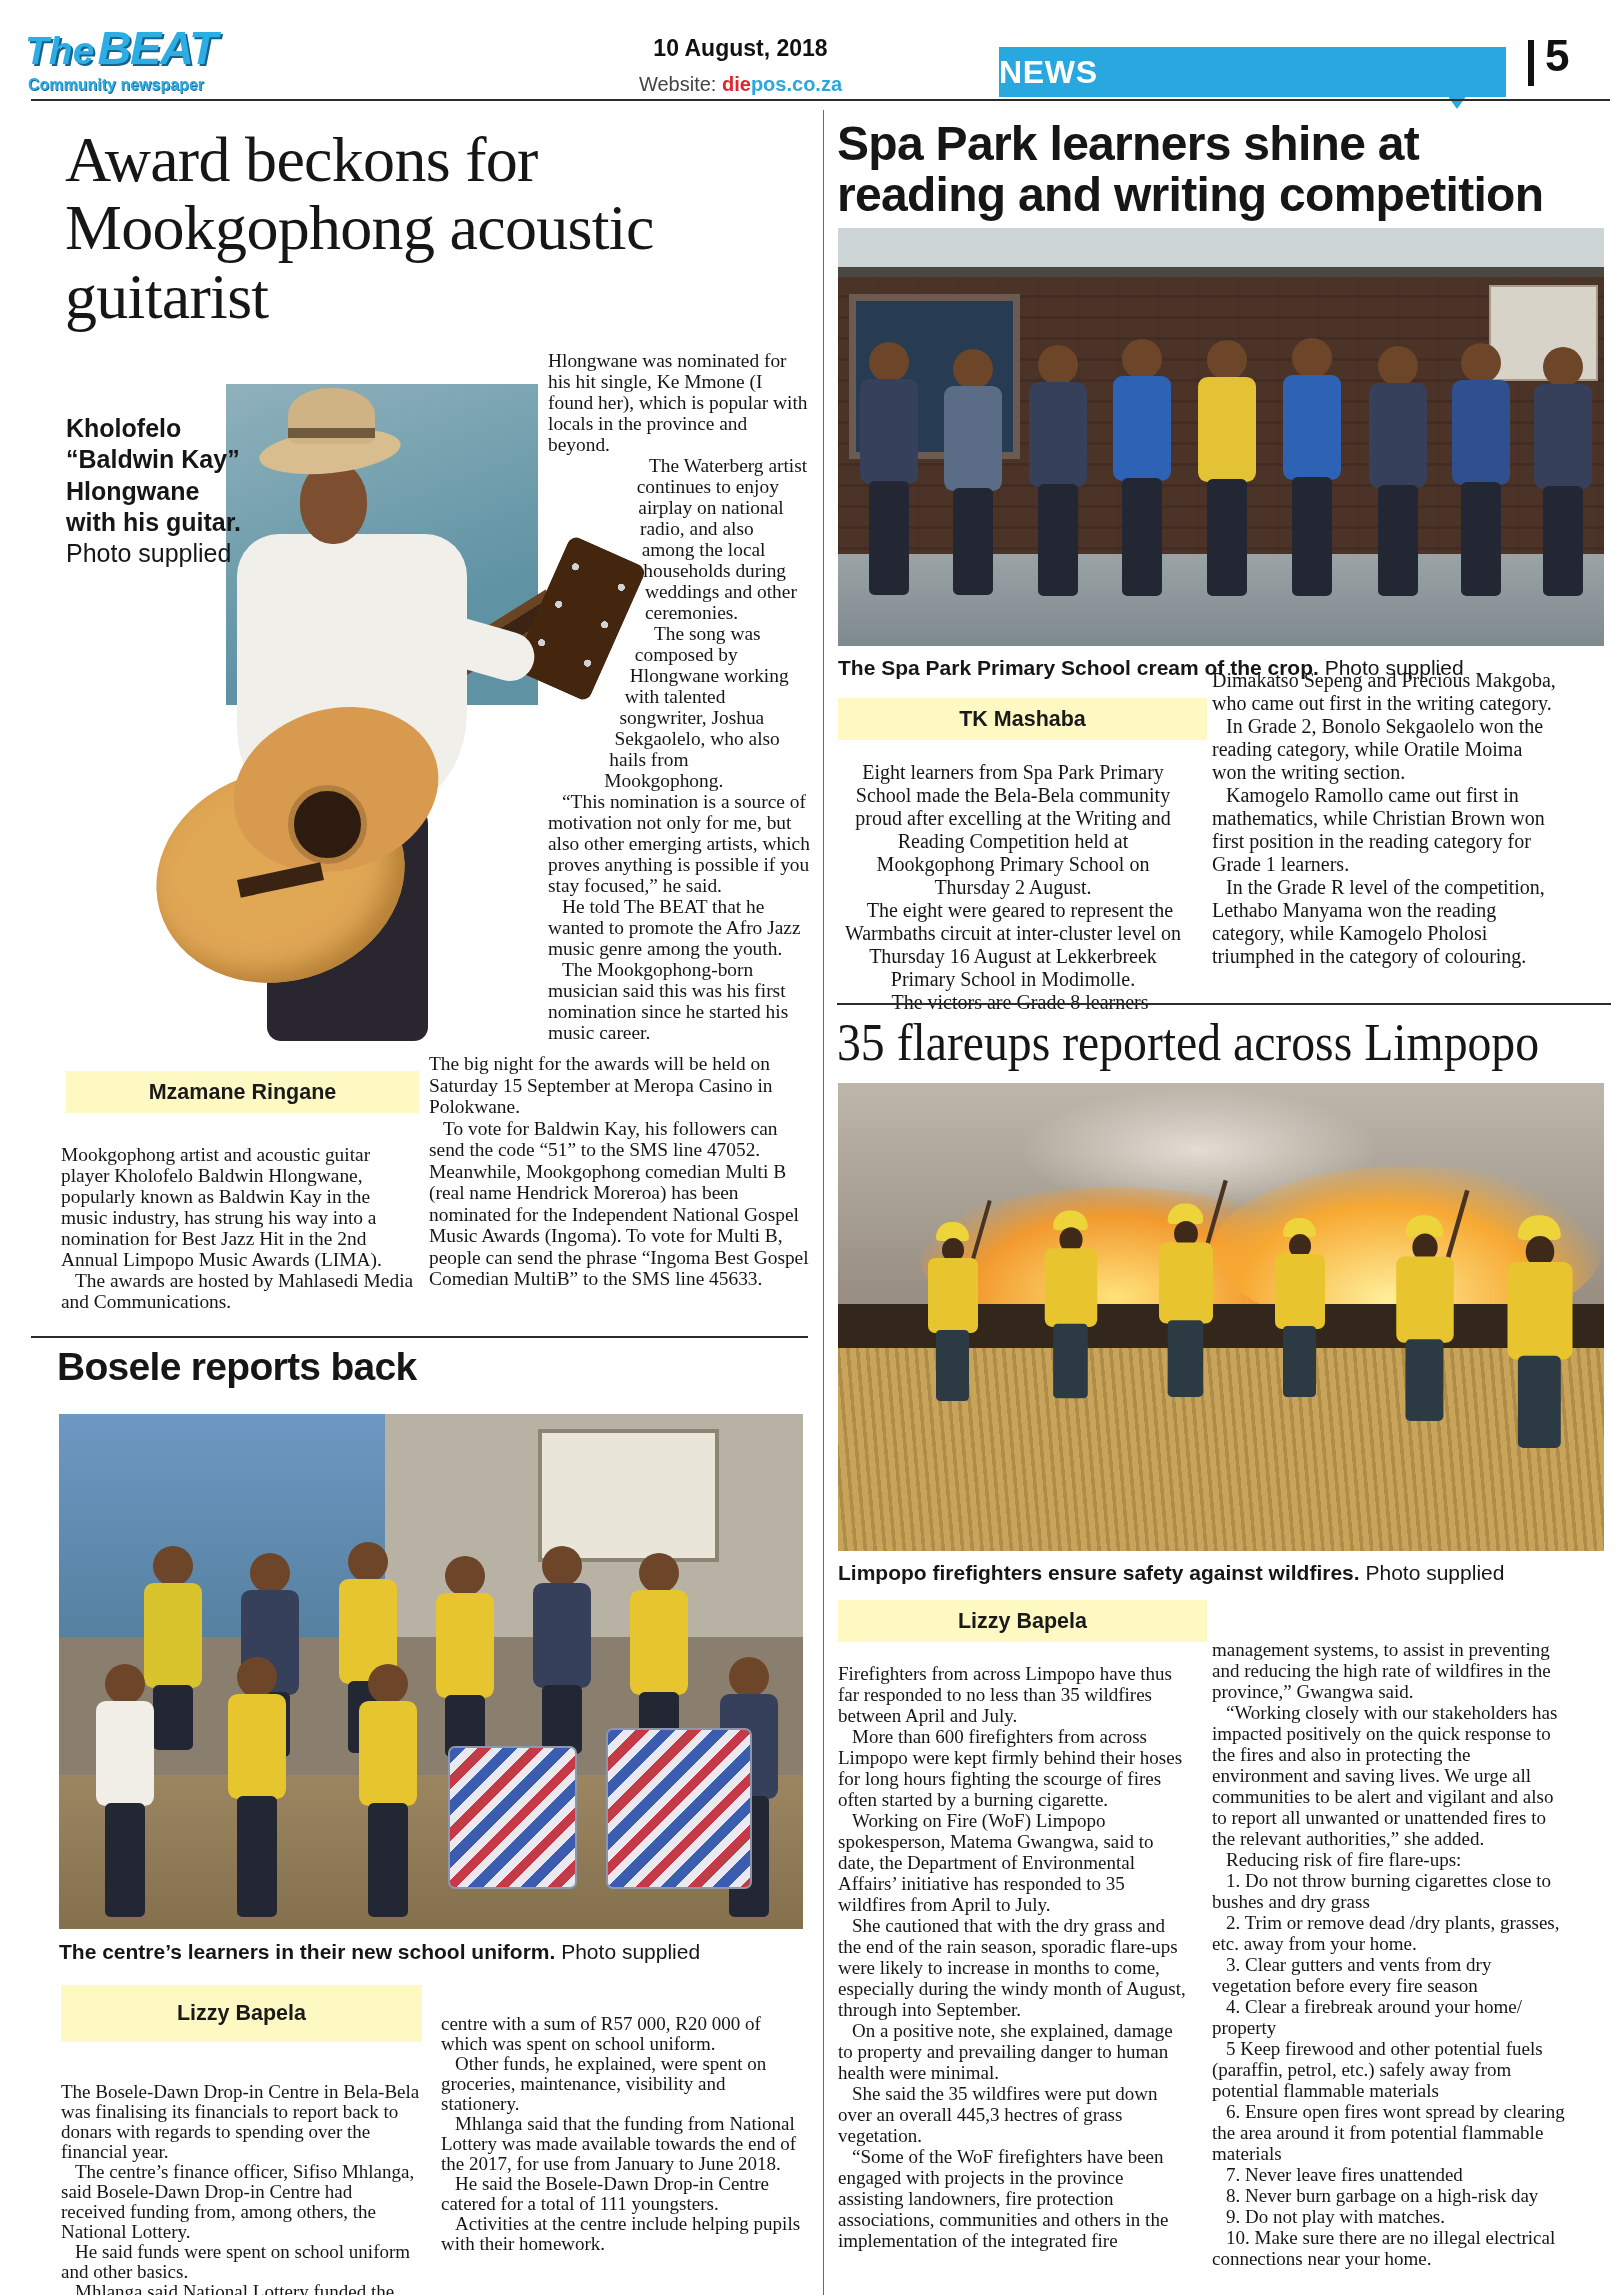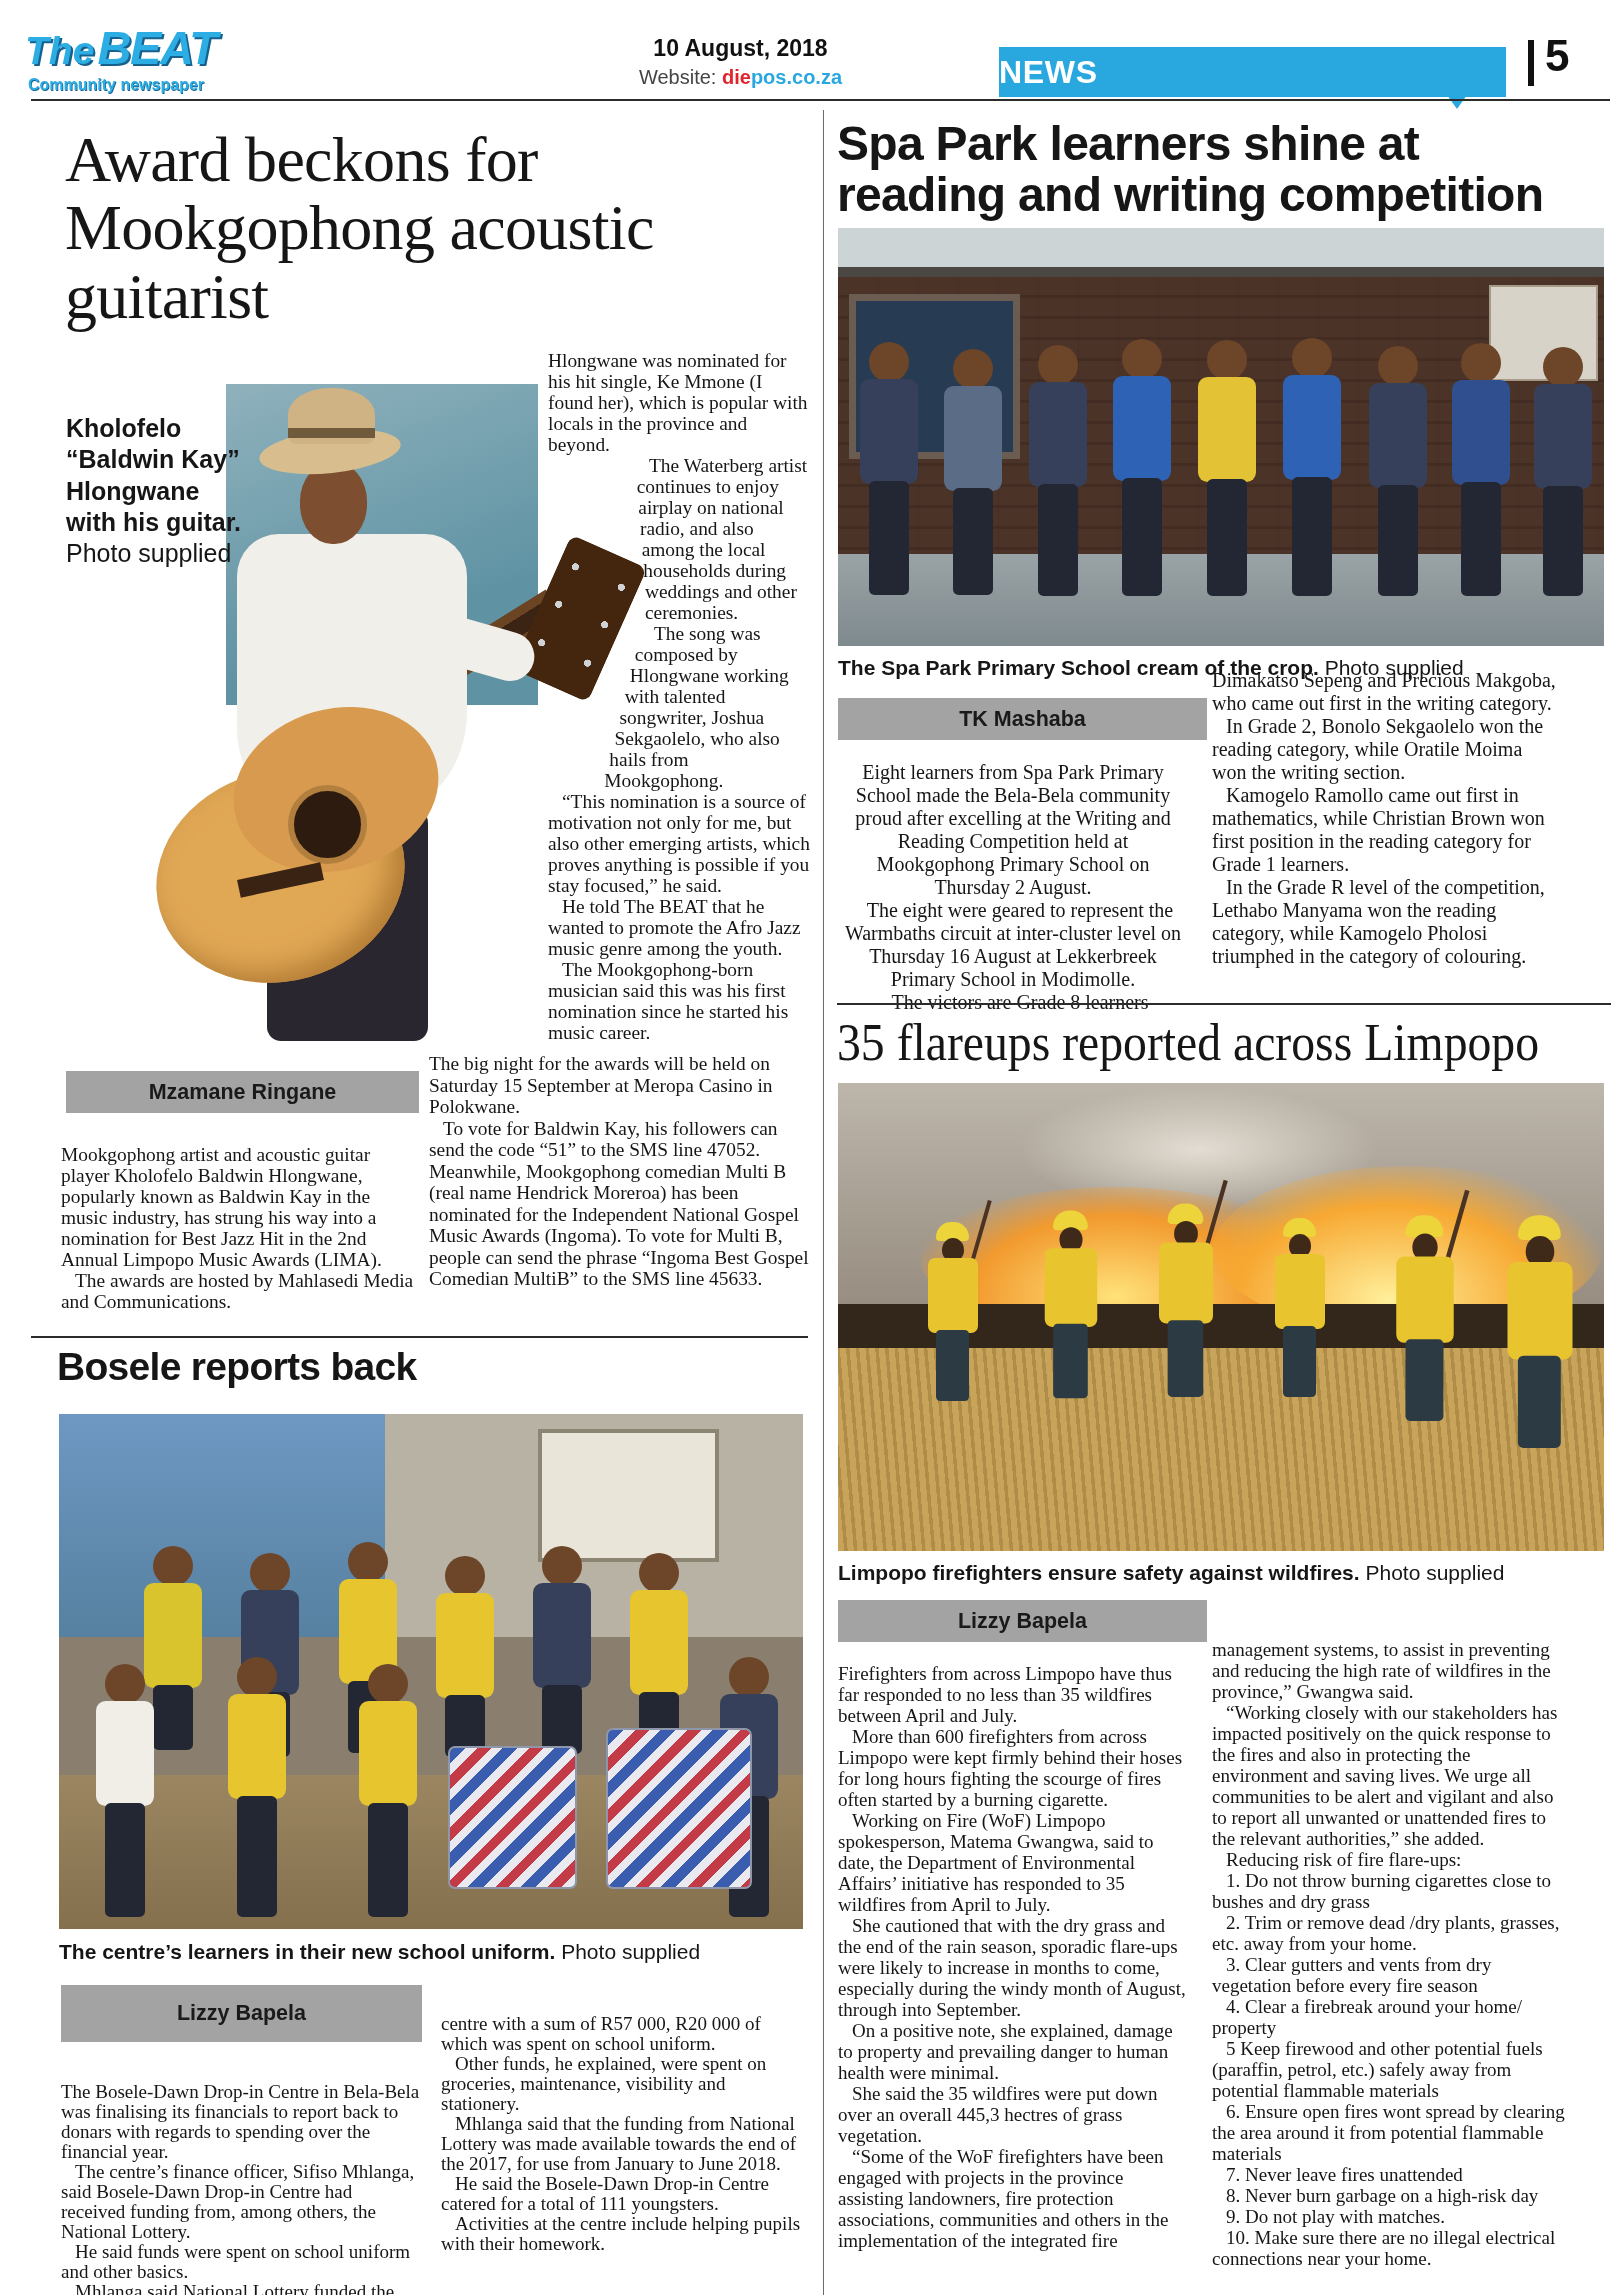--- a/index.html
+++ b/index.html
@@ -8,21 +8,21 @@
   .abs{position:absolute;}
   
   #logo{left:25px;top:23.6px;font-family:"Liberation Sans",sans-serif;font-style:italic;font-weight:bold;
         color:#2caee4;text-shadow:2.1px 2.1px 0 #16618d;line-height:1;}
   #logo .t1{font-size:39px;}
   #logo .t2{font-size:47px;letter-spacing:-1.4px;}
   #logo-sub{left:28px;top:76px;font-family:"Liberation Sans",sans-serif;font-weight:bold;
         font-size:16px;color:#2caee4;text-shadow:0.7px 0.7px 0 #16618d;}
   #date-block{left:612px;top:35px;width:257px;text-align:center;font-family:Liberation Sans, sans-serif;}
   #date-line{font-weight:bold;font-size:23px;color:#111;}
-  #site-line{font-size:20px;color:#444;margin-top:4px;}
+  #site-line{font-size:20px;color:#444;margin-top:11px;}
   #site-line .red{color:#e0262c;font-weight:bold;}
   #site-line .blue{color:#29a8e0;font-weight:bold;}
   #news-banner{left:999px;top:39px;width:507px;height:50px;background:#29a8e0;
         display:flex;align-items:center;margin-top:8px;}
   #news-banner span{color:#fff;font-family:"Liberation Sans",sans-serif;font-weight:bold;font-size:32px;letter-spacing:0.7px;}
   #news-tri{left:1442px;top:88px;width:0;height:0;border-left:15.3px solid transparent;
         border-right:15.3px solid transparent;border-top:21px solid #29a8e0;}
   #page-bar{left:1528px;top:40px;width:5.6px;height:46px;background:#111;}
   #page-num{left:1545px;top:30.5px;font-family:"Liberation Sans",sans-serif;font-weight:bold;font-size:44px;color:#111;}
   .hrule{background:#2b2b2b;height:2.1px;}
@@ -32,21 +32,21 @@
   #v-divider{left:823px;top:110px;width:1.4px;height:2186px;background:#6b6b6b;}
   
   #award-headline{left:57px;top:118px;width:715px;font-size:64px;line-height:1.07;letter-spacing:-0.7px;}
   #spa-headline{left:837px;top:119px;width:781px;font-family:"Liberation Sans",sans-serif;
         font-weight:bold;font-size:48px;line-height:1.06;letter-spacing:-0.7px;}
   #flare-headline{left:837px;top:1012px;font-size:53px;white-space:nowrap;
         transform:scaleX(.9);transform-origin:left;}
   #bosele-headline{left:57px;top:1345px;font-family:"Liberation Sans",sans-serif;
         font-weight:bold;font-size:39px;letter-spacing:-0.7px;}
   
-  .byline{background:#a3a3a3;display:flex;align-items:center;justify-content:center;
+  .byline{background:#fef9c3;display:flex;align-items:center;justify-content:center;
         font-family:"Liberation Sans",sans-serif;font-weight:bold;font-size:21.5px;color:#1a1a1a;}
   #award-byline{left:66px;top:1071px;width:353px;height:42px;}
   #spa-byline{left:838px;top:698px;width:369px;height:42px;}
   #flare-byline{left:838px;top:1600px;width:369px;height:42px;}
   #bosele-byline{left:61px;top:1985px;width:361px;height:57px;}
   .caption{font-family:"Liberation Sans",sans-serif;font-size:21px;color:#161616;}
   .caption .cap-b{font-weight:bold;}
   #spa-caption{left:838px;top:656px;width:770px;}
   #flare-caption{left:838px;top:1561px;width:770px;}
   #bosele-caption{left:59px;top:1940px;width:749px;}

